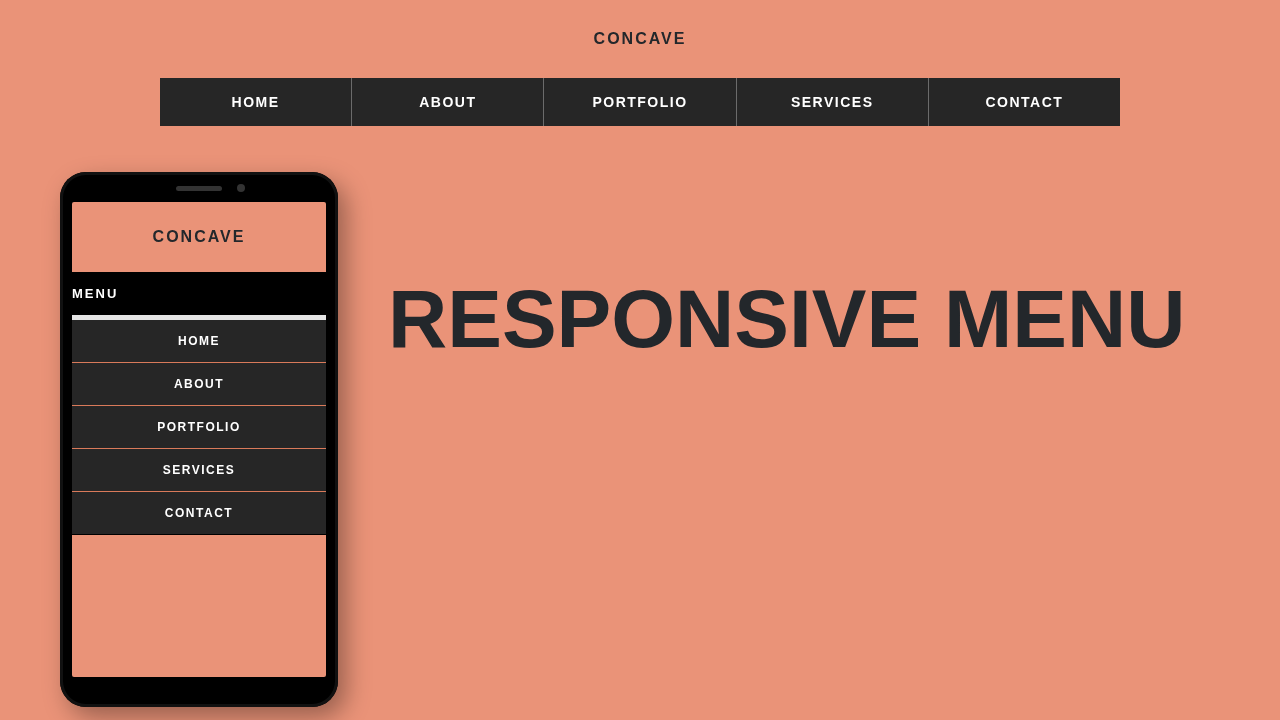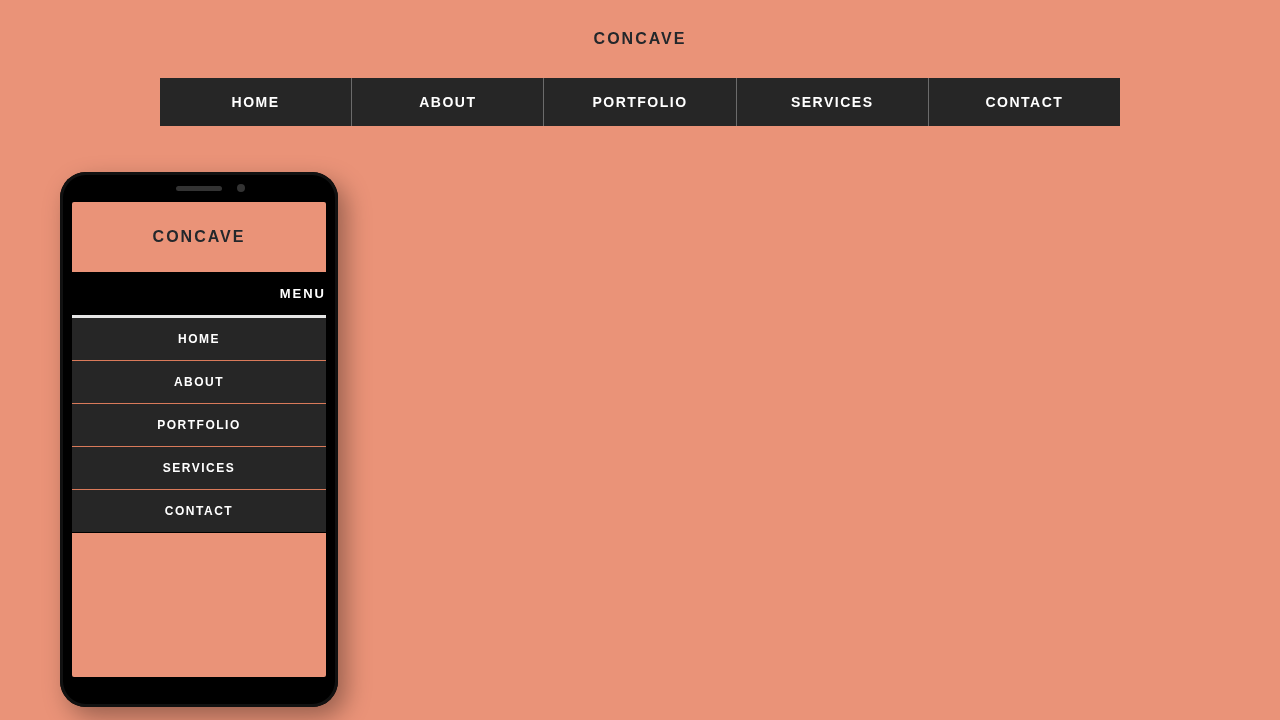--- a/index.html
+++ b/index.html
@@ -85,26 +85,26 @@
     text-align: center;
     font-weight: 800;
     letter-spacing: 2px;
     font-size: 16px;
     color: #23272b;
     padding: 26px 0 26px 0;
   }
   .mobile-menu-header {
     background: #000;
     color: #fff;
-    text-align: right;
+    text-align: left;
     padding: 14px 0;
     font-size: 13px;
     font-weight: 800;
     letter-spacing: 2px;
-    border-bottom: 3px solid #e5e5e5;
+    border-bottom: 5px solid #e5e5e5;
     cursor: pointer;
   }
   .mobile-nav { display: flex; flex-direction: column; }
   .mobile-nav .m-item {
     background: #262626;
     color: #fff;
     text-align: center;
     padding: 14px 0;
     font-size: 12px;
     font-weight: 700;
@@ -162,13 +162,14 @@
       <div class="m-item">HOME</div>
       <div class="m-item">ABOUT</div>
       <div class="m-item">PORTFOLIO</div>
       <div class="m-item">SERVICES</div>
       <div class="m-item">CONTACT</div>
     </div>
   </div>
 </div>
 
 <div class="headline">
+  <div class="headline-line1">RESPONSIVE MENU</div>
 </div>
 
 </body></html>

